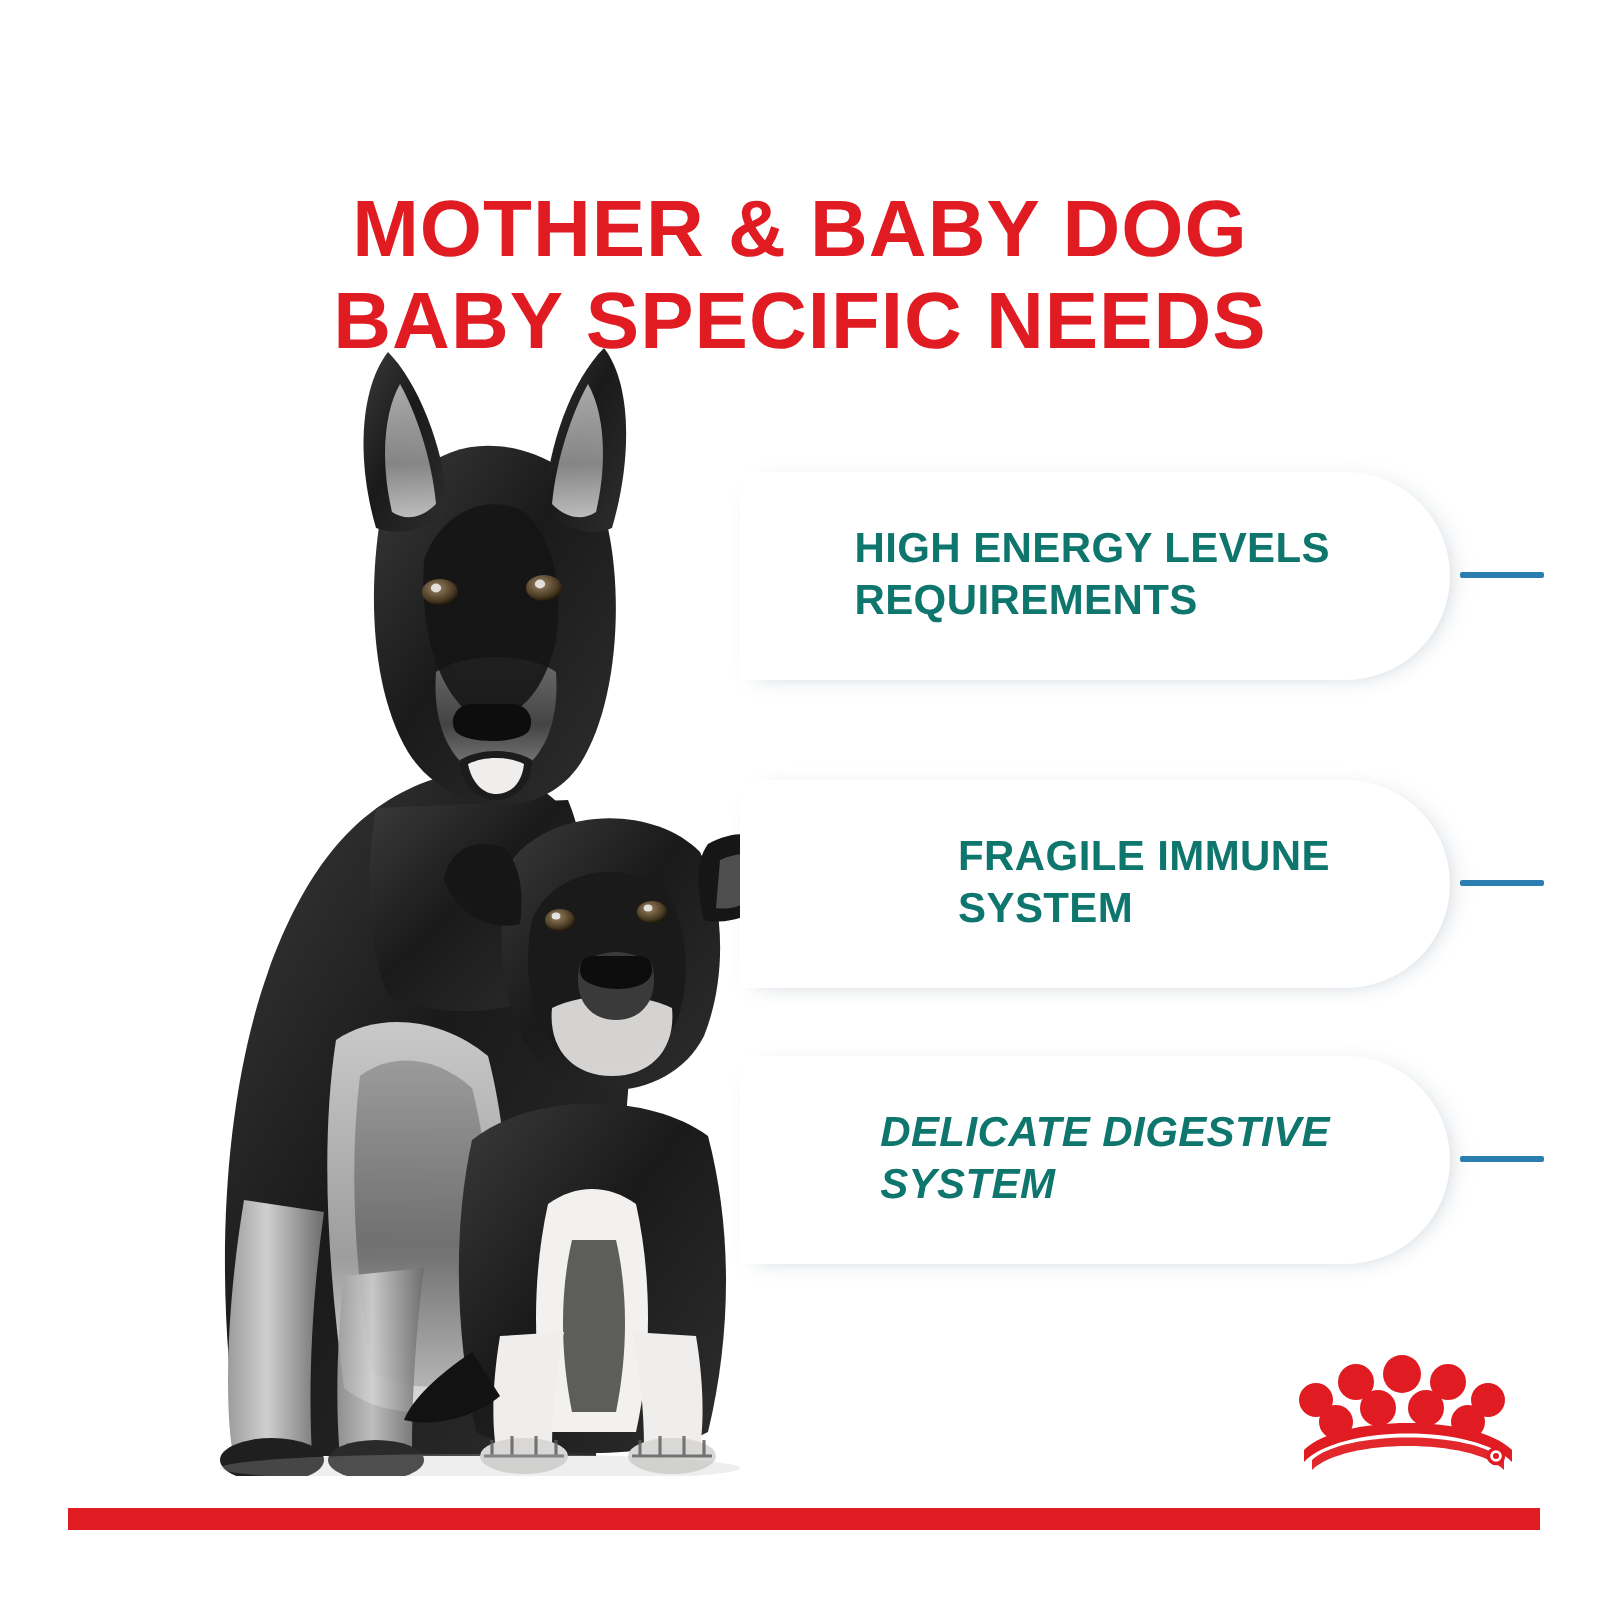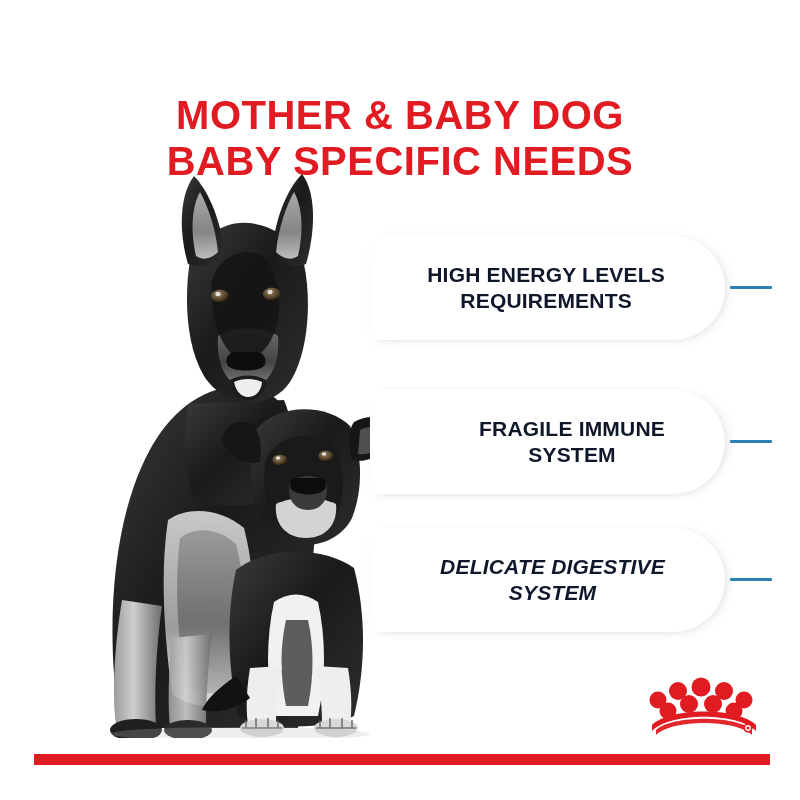--- a/index.html
+++ b/index.html
@@ -79,25 +79,25 @@
     border-bottom-right-radius: 52px;
     box-shadow: 6px 0 12px -6px rgba(120,140,160,0.32),
                 0 5px 11px -7px rgba(120,140,160,0.30);
     display: flex;
     align-items: center;
     justify-content: flex-end;
     box-sizing: border-box;
     padding-right: 60px;
   }
   .feature-label {
-    color: #0f172a;
+    color: #0f766e;
     font-weight: 700;
     font-size: 21px;
     line-height: 26px;
-    text-align: center;
+    text-align: left;
     letter-spacing: 0.2px;
     white-space: pre-line;
   }
   .feature-dash {
     position: absolute;
     left: 300px;
     top: 50px;
     width: 42px;
     height: 3px;
     background: #2a7fb0;

